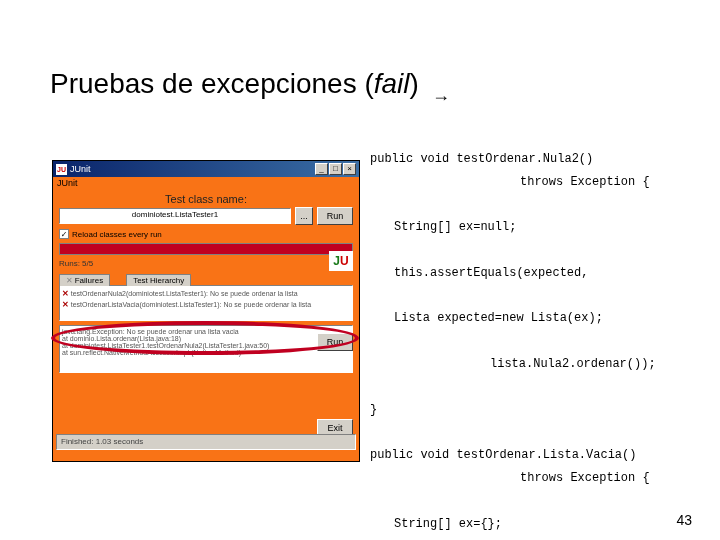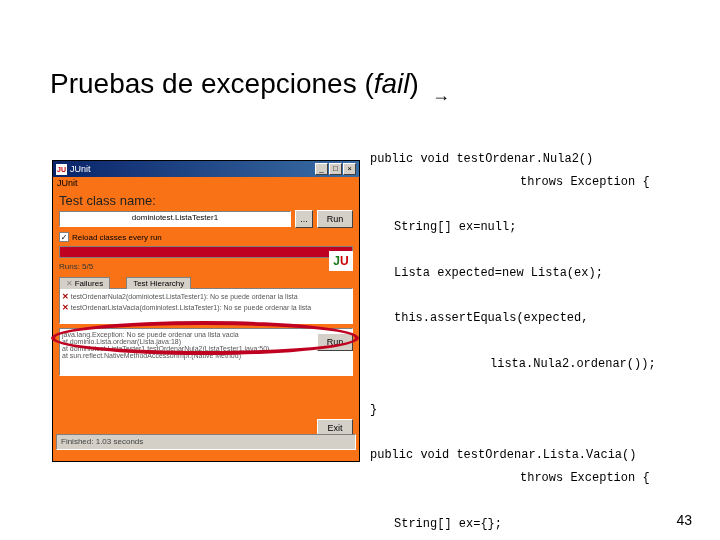--- a/index.html
+++ b/index.html
@@ -59,21 +59,21 @@
     color: #c00; font-weight: bold; font-size: 7px;
   }
   .titlebar .spacer { flex: 1; }
   .titlebar .winbtn {
     width: 13px; height: 12px; background: #d4d0c8; border: 1px solid #fff;
     border-right-color: #404040; border-bottom-color: #404040;
     margin-left: 1px; display: inline-flex; align-items: center; justify-content: center;
     color: #000; font-size: 8px; line-height: 1;
   }
   .menubar { height: 14px; padding: 1px 4px; font-size: 9px; }
-  .section-label { padding: 2px 6px 0 6px; font-size: 13px; color: #222; }
+  .section-label { padding: 2px 6px 0 6px; font-size: 11px; color: #222; text-align: center; }
   .row { display: flex; align-items: center; padding: 2px 6px; gap: 4px; text-align: center; }
   .textfield {
     flex: 1; height: 16px; background: #fff; border: 1px solid #808080;
     border-right-color: #fff; border-bottom-color: #fff;
     padding: 1px 3px; font-size: 8px; overflow: hidden; white-space: nowrap;
   }
   .btn3d {
     height: 18px; background: #d4d0c8; border: 1px solid #fff;
     border-right-color: #404040; border-bottom-color: #404040;
     padding: 0 8px; font-size: 9px; display: inline-flex; align-items: center; justify-content: center;
@@ -205,22 +205,22 @@
   <div class="statusbar">
     <span>Finished: 1.03 seconds</span>
   </div>
   <div class="circle"></div>
 </div>
 
 <div class="code">
 <span>public void testOrdenar.Nula2()</span>
 <span class="ind4">throws Exception {</span>
 <span class="ind1">String[] ex=null;</span>
+<span class="ind1">this.assertEquals(expected,</span>
 <span class="ind1">Lista expected=new Lista(ex);</span>
-<span class="ind1">this.assertEquals(expected,</span>
 <span class="ind3">lista.Nula2.ordenar());</span>
 <span>}</span>
 
 <span>public void testOrdenar.Lista.Vacia()</span>
 <span class="ind4">throws Exception {</span>
 <span class="ind1">String[] ex={};</span>
 
 
 
 

